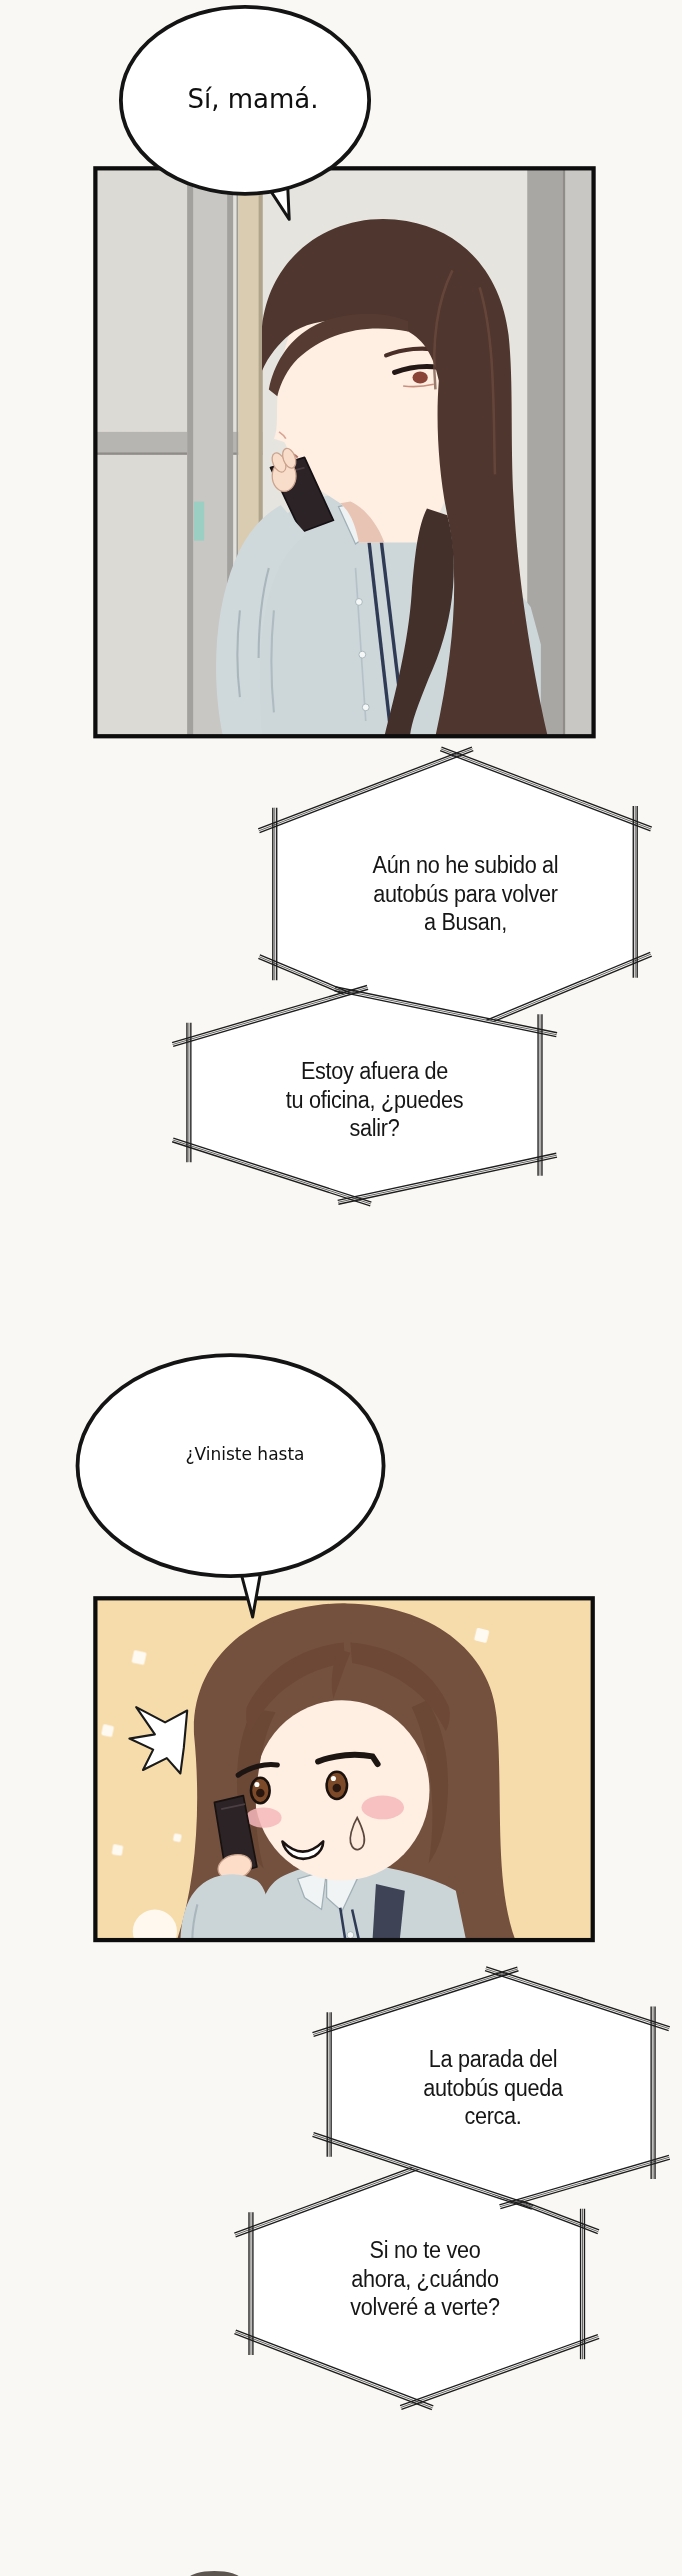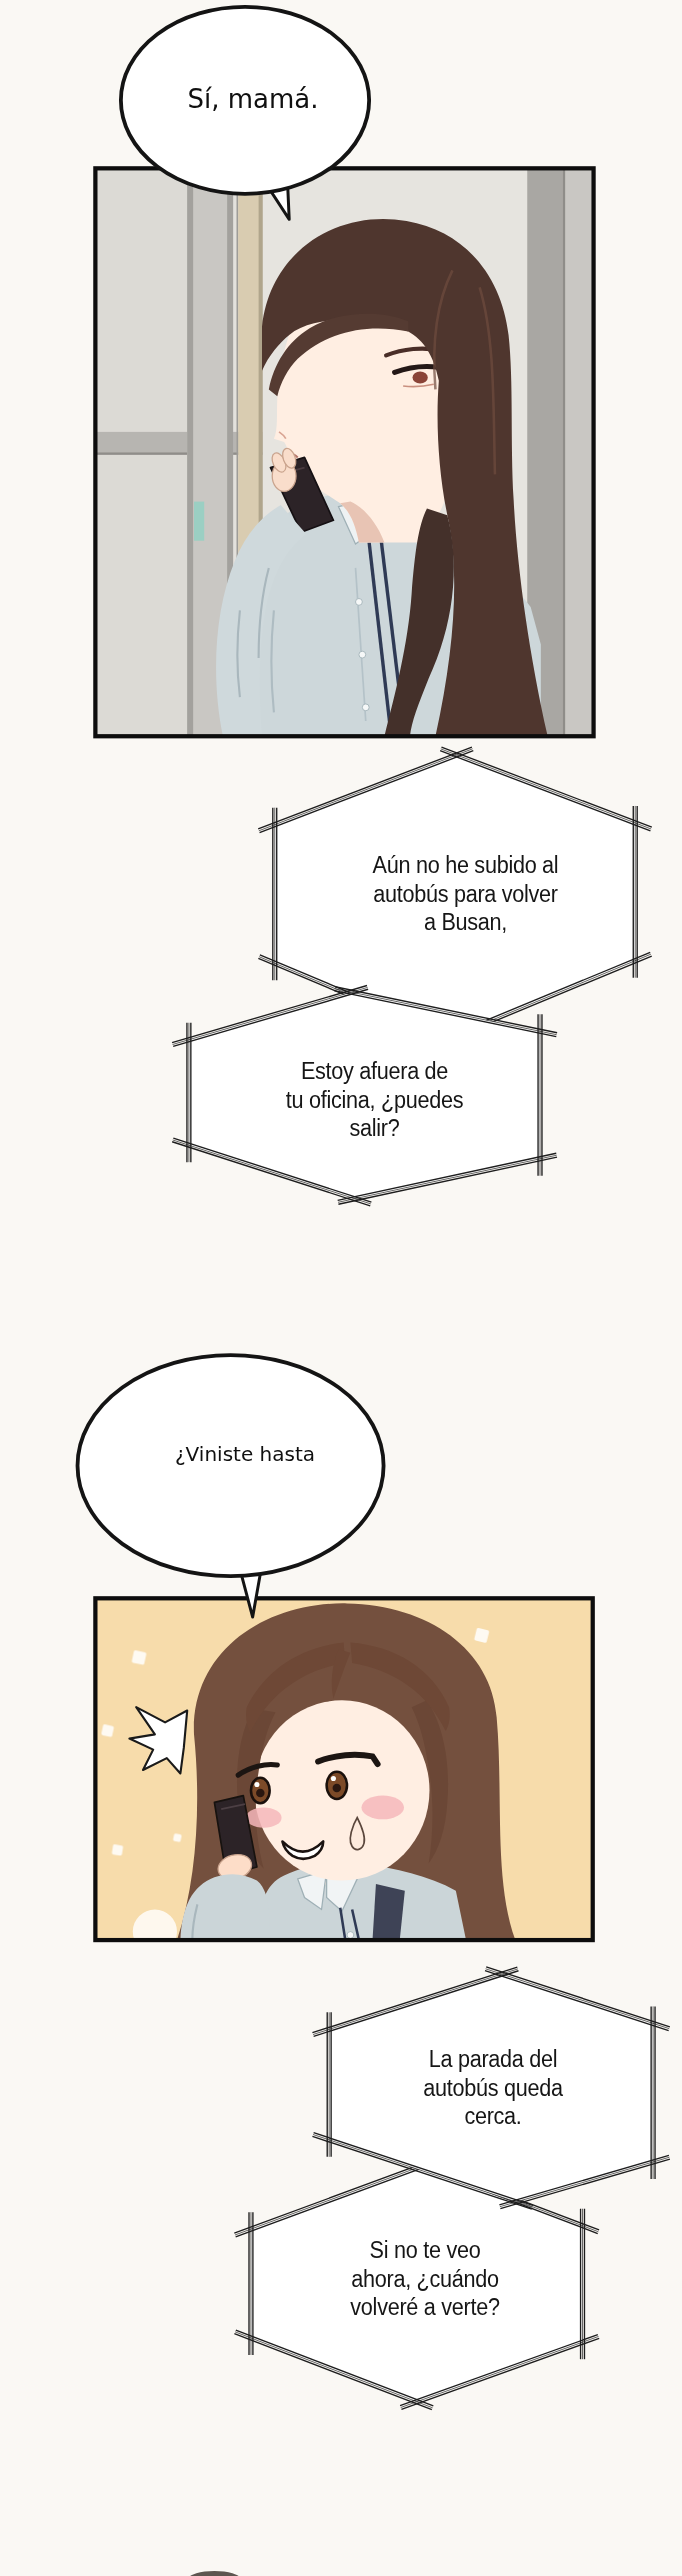--- a/index.html
+++ b/index.html
@@ -6,21 +6,21 @@
   .page{position:relative;width:683px;height:2576px;overflow:hidden;
         font-family:"Liberation Sans",sans-serif;}
   .art{position:absolute;left:0;top:0;}
   .txt{position:absolute;text-align:center;color:#161616;}
   .hexfont{font-family:"Liberation Sans",sans-serif;font-size:23px;line-height:28.5px;
            letter-spacing:-0.3px;transform:scaleX(.94);transform-origin:center top;}
   .comicfont{font-family:"DejaVu Sans",sans-serif;color:#101010;}
   .t1{left:124px;top:82px;width:258px;font-size:26px;line-height:34px;}
   .t2{left:338px;top:851px;width:255px;}
   .t3{left:247px;top:1057px;width:255px;}
-  .t4{left:116px;top:1439px;width:258px;font-size:20px;line-height:31px;}
+  .t4{left:116px;top:1439px;width:258px;font-size:17px;line-height:31px;}
   .t5{left:364px;top:2045px;width:258px;}
   .t6{left:296px;top:2236px;width:258px;}
 </style>
 </head>
 <body>
 
 <div class="page">
 <svg class="art" width="683" height="2576" viewBox="0 0 803 3030" xmlns="http://www.w3.org/2000/svg">
   <defs>
     <clipPath id="p1clip">

